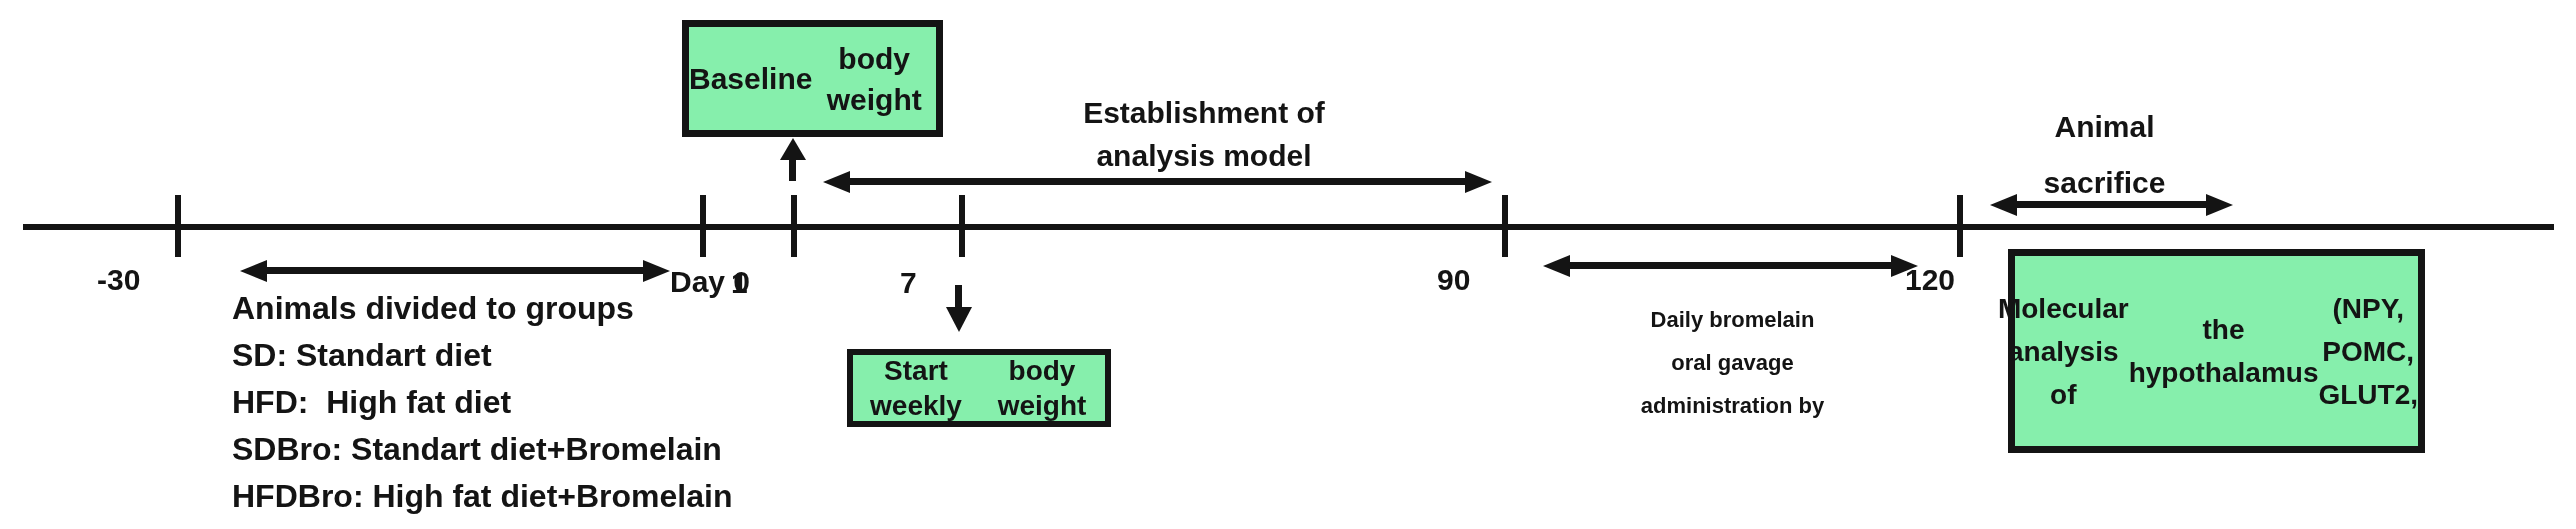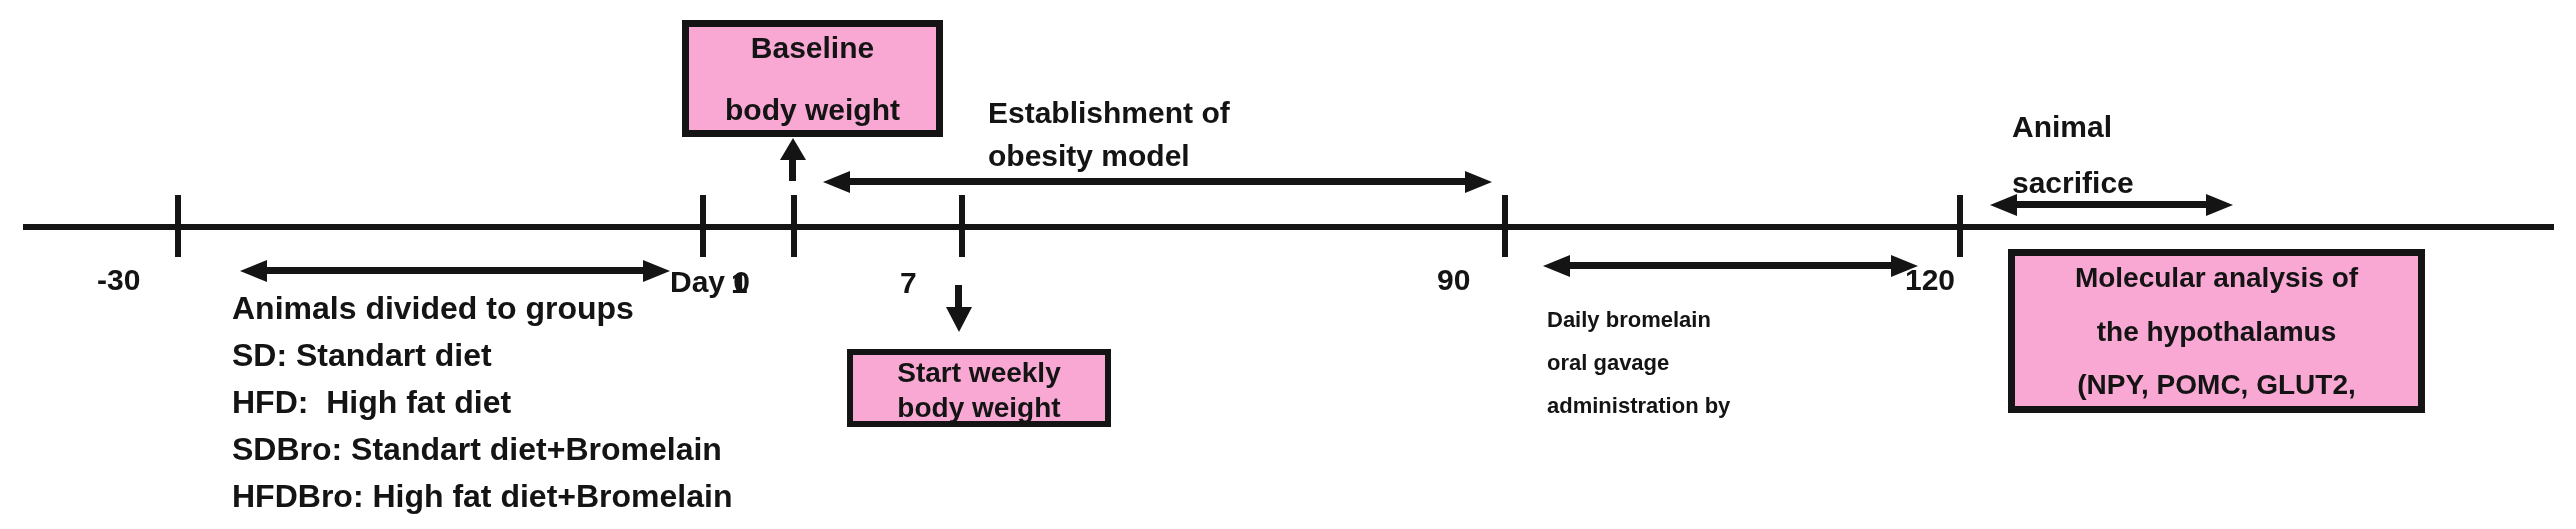--- a/index.html
+++ b/index.html
@@ -37,28 +37,28 @@
   .a-bromelain  {left:1543px;top:254px;width:375px;}
   .a-sacrifice  {left:1990px;top:193px;width:243px;}
   
   .arrow-up{position:absolute;left:779px;top:138px;width:27px;}
   .arrow-up .head{width:0;height:0;margin:0 auto;border-left:13.6px solid transparent;border-right:13.6px solid transparent;border-bottom:22px solid #141414;}
   .arrow-up .shaft{width:7.4px;height:21px;margin:0 auto;background:#141414;}
   .arrow-down{position:absolute;left:945px;top:285px;width:27px;}
   .arrow-down .shaft{width:7.4px;height:22px;margin:0 auto;background:#141414;}
   .arrow-down .head{width:0;height:0;margin:0 auto;border-left:13.6px solid transparent;border-right:13.6px solid transparent;border-top:25px solid #141414;}
   
-  .obox{position:absolute;box-sizing:border-box;border:7.4px solid #141414;background:#f9a8d4;
-        display:flex;flex-direction:column;justify-content:space-between;align-items:center;
+  .obox{position:absolute;box-sizing:border-box;border:7.4px solid #141414;background:#86efac;
+        display:flex;flex-direction:row;justify-content:flex-end;align-items:center;
         text-align:center;font-weight:700;}
   .b-baseline{left:682px;top:20px; width:261px;height:117px;font-size:30px;line-height:41px;}
   .b-weekly  {left:847px;top:349px;width:264px;height:78px;font-size:28px;line-height:35px;border-width:6.8px;}
-  .b-molecular{left:2008px;top:249px;width:417px;height:164px;font-size:28px;line-height:43px;}
+  .b-molecular{left:2008px;top:249px;width:417px;height:204px;font-size:28px;line-height:43px;}
   
-  .ann{position:absolute;font-weight:700;text-align:left;}
+  .ann{position:absolute;font-weight:700;text-align:center;}
   .ann-obesity  {left:988px;top:91px;width:432px;font-size:30px;line-height:43px;}
   .ann-bromelain{left:1547px;top:298px;width:371px;font-size:22px;line-height:43px;}
   .ann-sacrifice{left:2012px;top:99px;width:185px;font-size:30px;line-height:56px;}
   .ann-groups{position:absolute;left:232px;top:285px;width:679px;font-weight:700;
               font-size:32px;line-height:47px;text-align:left;}
   .grp-line{white-space:pre;}
 </style>
 </head>
 <body>
 
@@ -119,21 +119,21 @@
     <div>body weight</div>
   </div>
   <div class="obox b-molecular">
     <div>Molecular analysis of</div>
     <div>the hypothalamus</div>
     <div>(NPY, POMC, GLUT2,</div>
   </div>
 
   <div class="ann ann-obesity">
     <div>Establishment of</div>
-    <div>obesity model</div>
+    <div>analysis model</div>
   </div>
   <div class="ann ann-bromelain">
     <div>Daily bromelain</div>
     <div>oral gavage</div>
     <div>administration by</div>
   </div>
   <div class="ann ann-sacrifice">
     <div>Animal</div>
     <div>sacrifice</div>
   </div>

